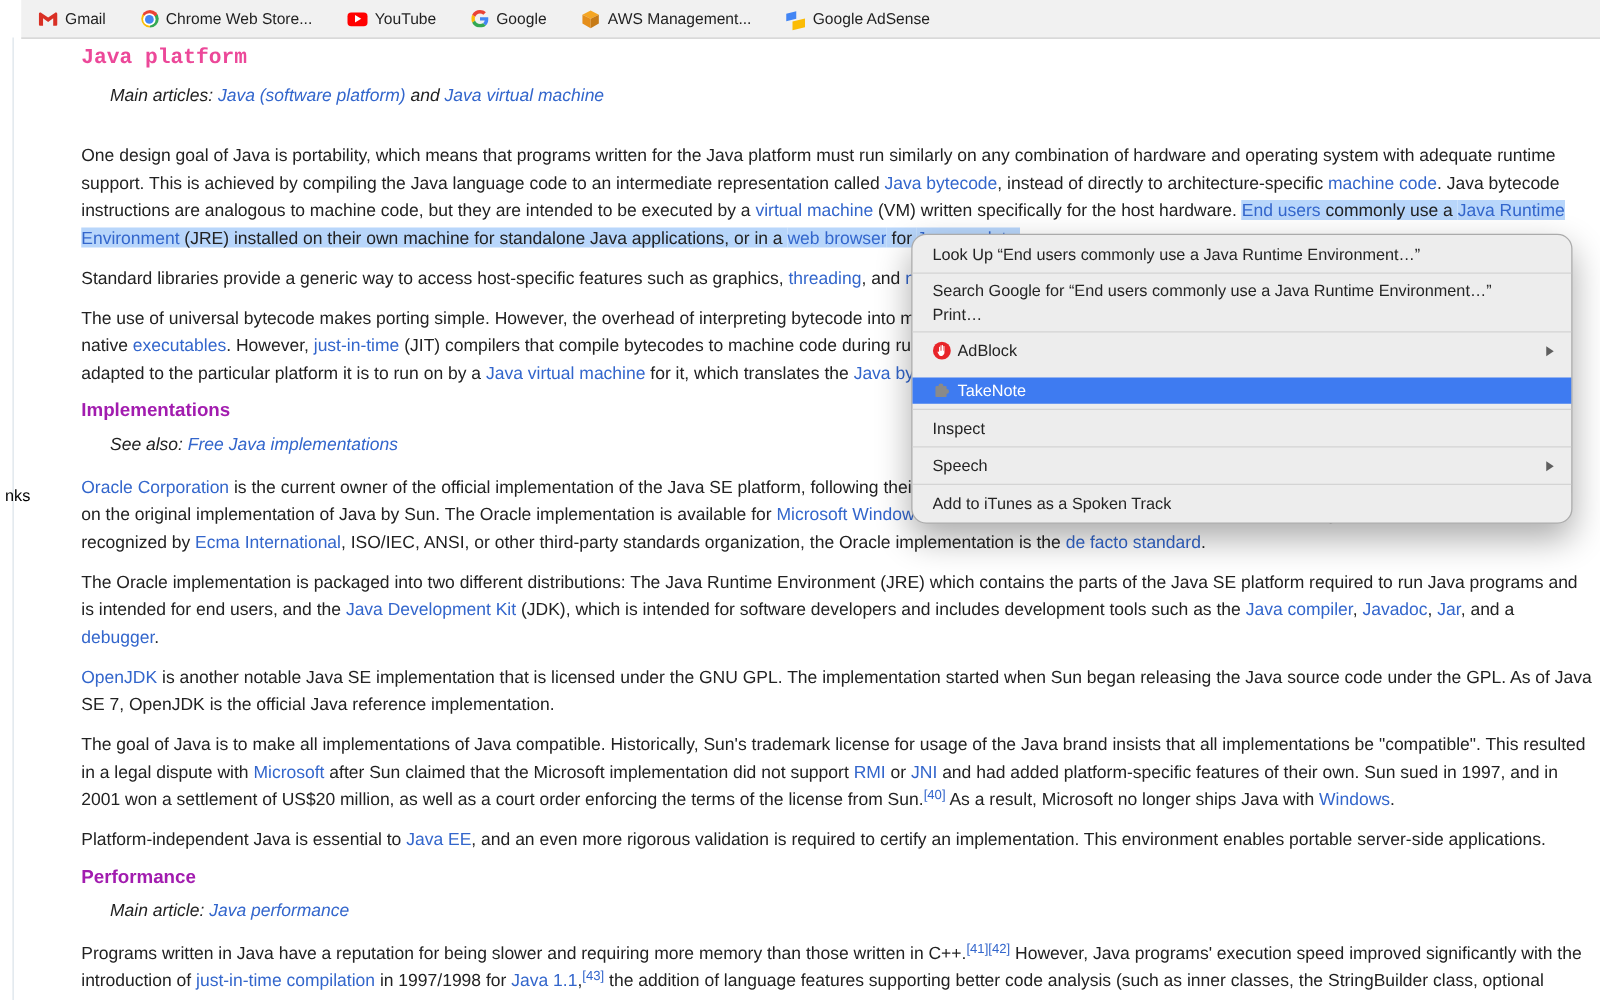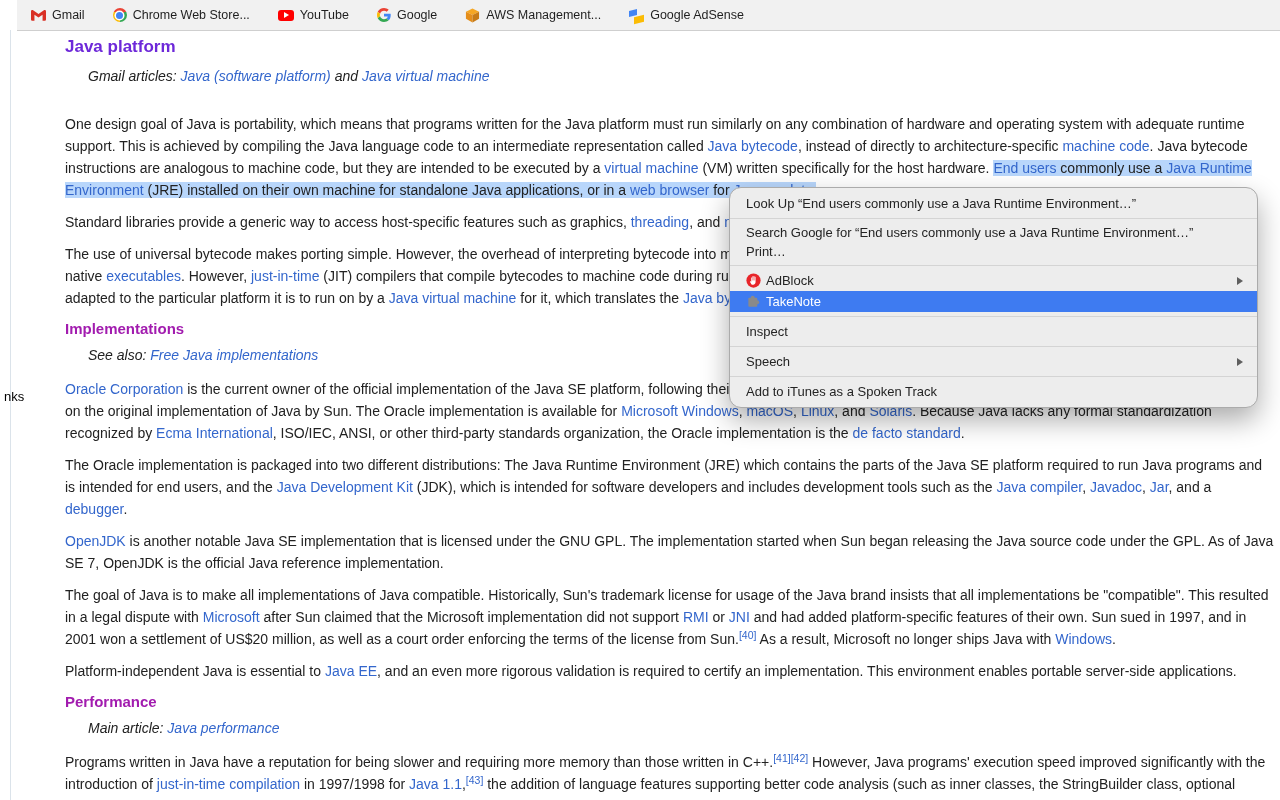--- a/index.html
+++ b/index.html
@@ -29,42 +29,42 @@
   .ic-ads .b{position:absolute;left:0;top:2px;width:8px;height:6px;background:#4285f4;transform:skewY(-14deg);}
   .ic-ads .y{position:absolute;right:0;bottom:0;width:10px;height:7px;background:#fbbc05;transform:skewY(-14deg);}
   
   .vline{position:absolute;left:10px;top:30px;bottom:0;width:1px;background:#dbe3ea;}
   .side-frag{position:absolute;left:4px;top:389px;font-size:13px;color:#000000;z-index:1;}
   
   .article{
     position:absolute;left:65px;top:31px;right:5px;
     color:#222;font-size:14px;line-height:22px;z-index:1;
   }
-  .article h3{font-size:17px;line-height:20px;font-weight:bold;color:#6d28d9;margin:6px 0 8px;}
+  .article h3{font-size:17px;line-height:20px;font-weight:bold;color:#ec4899;margin:6px 0 8px;font-family:Liberation Mono, monospace;}
   .article h4{font-size:15px;line-height:19px;font-weight:bold;color:#a21caf;margin:10px 0 6px;}
   .hatnote{font-style:italic;padding-left:23px;margin:0 0 12px;}
   .hatnote.first{margin-bottom:26px;}
   .article p{margin:0 0 10px;}
   .wlink{color:#3366cc;cursor:pointer;}
   .sel{background:#b8d6fb;}
   sup.ref{font-size:10.5px;line-height:0;vertical-align:baseline;position:relative;top:-0.45em;}
   
   .ctx{
     position:absolute;left:729px;top:187px;width:527px;z-index:40;
     background:#ededed;border:1px solid #ababab;border-radius:12px;
     box-shadow:0 12px 28px rgba(0,0,0,.33);
     padding:5px 0;font-size:13px;color:#242424;
   }
   .ctx-item{display:flex;align-items:center;padding:0 14px 0 16px;line-height:21px;height:21px;white-space:nowrap;overflow:hidden;}
   .ctx-item.small{line-height:19px;height:19px;}
   .ctx-item .mi{width:15px;height:15px;margin-right:5px;flex:0 0 auto;display:flex;align-items:center;}
   .ctx-item .lbl{flex:0 1 auto;overflow:hidden;text-overflow:ellipsis;}
   .ctx-item .sub-arrow{margin-left:auto;width:0;height:0;
     border-left:6px solid #5f5f5f;border-top:4px solid transparent;border-bottom:4px solid transparent;}
-  .ctx-item.hilite{background:#3e7bf1;color:#fff;}
+  .ctx-item.hilite{background:#3e7bf1;color:#fff;margin-top:11px;}
   .ctx-sep{height:1px;background:#d4d4d4;margin:4px 0;}
 </style>
 </head>
 <body>
 
 <div class="bmbar">
   <div class="bm-item">
     <span class="ic ic-gmail">
       <svg width="15" height="12" viewBox="0 0 24 18">
           <path fill="#d93025" d="M2 18h3.5V8.5L12 13l6.5-4.5V18H22a2 2 0 0 0 2-2V3.2c0-1.8-2-2.8-3.4-1.7L12 7.5 3.4 1.5C2 .4 0 1.4 0 3.2V16a2 2 0 0 0 2 2z"></path>
@@ -108,21 +108,21 @@
       </span>
     <span>Google AdSense</span>
   </div>
 </div>
 
 <div class="vline"></div>
 <span class="side-frag">nks</span>
 
 <div class="article">
   <h3>Java platform</h3>
-  <div class="hatnote first"><span>Gmail articles: </span><span class="wlink">Java (software platform)</span><span> and </span><span class="wlink">Java virtual machine</span></div>
+  <div class="hatnote first"><span>Main articles: </span><span class="wlink">Java (software platform)</span><span> and </span><span class="wlink">Java virtual machine</span></div>
   <p><span>One design goal of Java is portability, which means that programs written for the Java platform must run similarly on any combination of hardware and operating system with adequate runtime support. This is achieved by compiling the Java language code to an intermediate representation called </span><span class="wlink">Java bytecode</span><span>, instead of directly to architecture-specific </span><span class="wlink">machine code</span><span>. Java bytecode instructions are analogous to machine code, but they are intended to be executed by a </span><span class="wlink">virtual machine</span><span> (VM) written specifically for the host hardware. </span><span class="sel wlink">End users</span><span class="sel"> commonly use a </span><span class="sel wlink">Java Runtime Environment</span><span class="sel"> (JRE) installed on their own machine for standalone Java applications, or in a </span><span class="sel wlink">web browser</span><span class="sel"> for </span><span class="sel wlink">Java applets</span><span class="sel">.</span></p>
   <p><span>Standard libraries provide a generic way to access host-specific features such as graphics, </span><span class="wlink">threading</span><span>, and </span><span class="wlink">networking</span><span>.</span></p>
   <p><span>The use of universal bytecode makes porting simple. However, the overhead of interpreting bytecode into machine instructions makes interpreted programs almost always run more slowly than native </span><span class="wlink">executables</span><span>. However, </span><span class="wlink">just-in-time</span><span> (JIT) compilers that compile bytecodes to machine code during runtime were introduced from an early stage. Java itself is platform-independent and is adapted to the particular platform it is to run on by a </span><span class="wlink">Java virtual machine</span><span> for it, which translates the </span><span class="wlink">Java bytecode</span><span> into the platform's machine language.</span></p>
   <h4>Implementations</h4>
   <div class="hatnote"><span>See also: </span><span class="wlink">Free Java implementations</span></div>
   <p><span class="wlink">Oracle Corporation</span><span> is the current owner of the official implementation of the Java SE platform, following their acquisition of </span><span class="wlink">Sun Microsystems</span><span> on January 27, 2010. This implementation is based on the original implementation of Java by Sun. The Oracle implementation is available for </span><span class="wlink">Microsoft Windows</span><span>, </span><span class="wlink">macOS</span><span>, </span><span class="wlink">Linux</span><span>, and </span><span class="wlink">Solaris</span><span>. Because Java lacks any formal standardization recognized by </span><span class="wlink">Ecma International</span><span>, ISO/IEC, ANSI, or other third-party standards organization, the Oracle implementation is the </span><span class="wlink">de facto standard</span><span>.</span></p>
   <p><span>The Oracle implementation is packaged into two different distributions: The Java Runtime Environment (JRE) which contains the parts of the Java SE platform required to run Java programs and is intended for end users, and the </span><span class="wlink">Java Development Kit</span><span> (JDK), which is intended for software developers and includes development tools such as the </span><span class="wlink">Java compiler</span><span>, </span><span class="wlink">Javadoc</span><span>, </span><span class="wlink">Jar</span><span>, and a </span><span class="wlink">debugger</span><span>.</span></p>
   <p><span class="wlink">OpenJDK</span><span> is another notable Java SE implementation that is licensed under the GNU GPL. The implementation started when Sun began releasing the Java source code under the GPL. As of Java SE 7, OpenJDK is the official Java reference implementation.</span></p>
   <p><span>The goal of Java is to make all implementations of Java compatible. Historically, Sun's trademark license for usage of the Java brand insists that all implementations be "compatible". This resulted in a legal dispute with </span><span class="wlink">Microsoft</span><span> after Sun claimed that the Microsoft implementation did not support </span><span class="wlink">RMI</span><span> or </span><span class="wlink">JNI</span><span> and had added platform-specific features of their own. Sun sued in 1997, and in 2001 won a settlement of US$20 million, as well as a court order enforcing the terms of the license from Sun.</span><sup class="ref wlink">[40]</sup><span> As a result, Microsoft no longer ships Java with </span><span class="wlink">Windows</span><span>.</span></p>
   <p><span>Platform-independent Java is essential to </span><span class="wlink">Java EE</span><span>, and an even more rigorous validation is required to certify an implementation. This environment enables portable server-side applications.</span></p>

